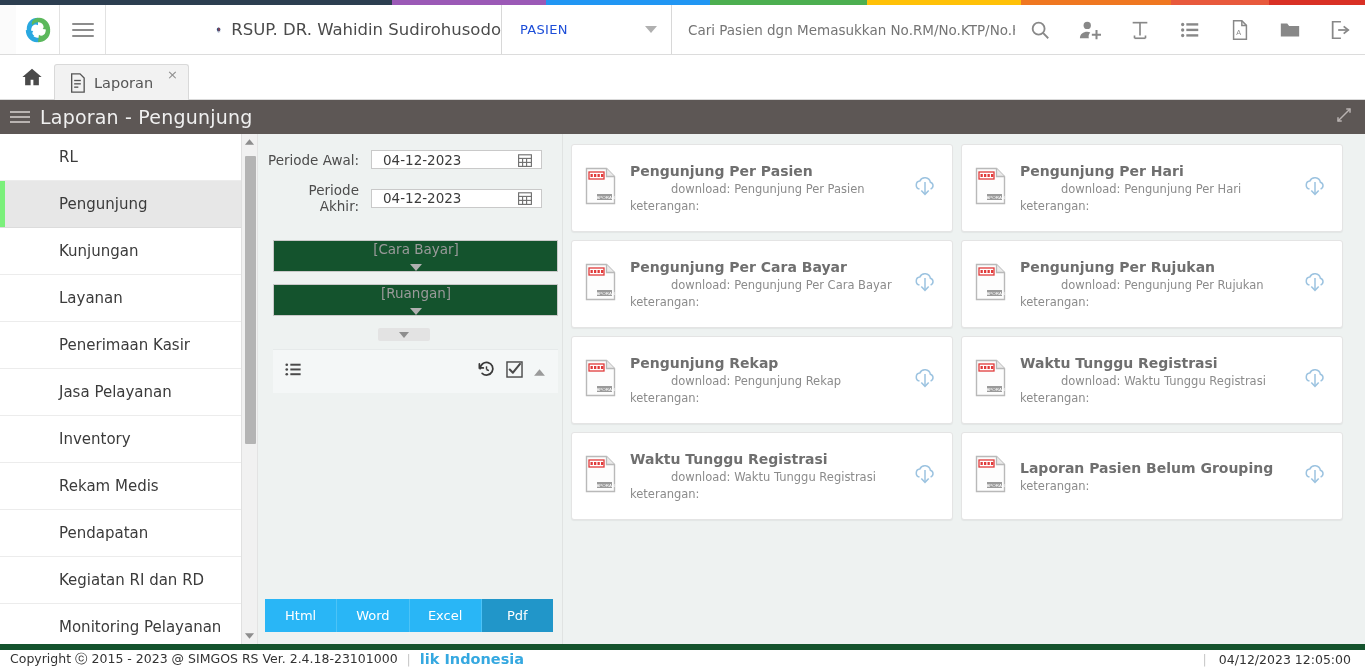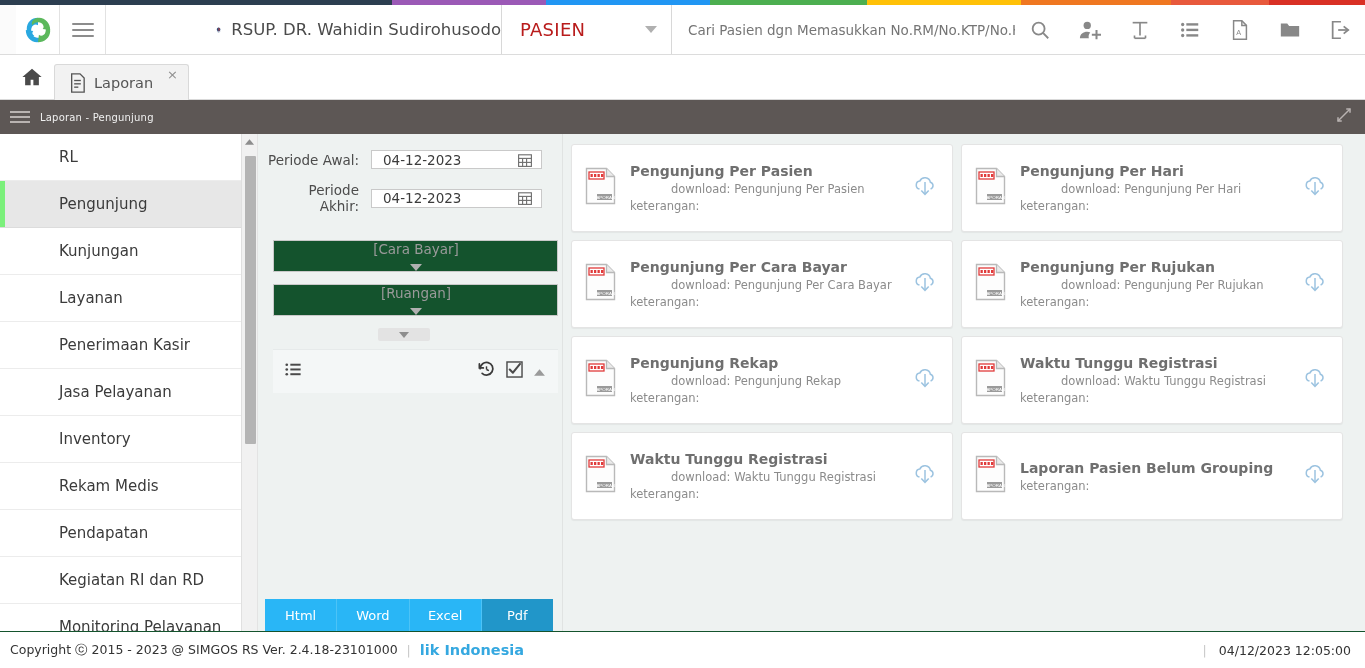--- a/index.html
+++ b/index.html
@@ -30,21 +30,21 @@
   .burger { width: 22px; }
   .burger span { display: block; height: 2px; background: #8c8c8c; margin: 4px 0; border-radius: 1px;}
   .hospital {
     flex: 0 0 auto; width: 396px; display: flex; align-items: center; gap: 10px;
     padding-left: 110px; background: #fff; border-right: 1px solid #d8d8d8;
   }
   .hospital .title { font-size: 16.5px; color: #4b4b4b; white-space: nowrap; }
   .search-zone { flex: 1; display: flex; align-items: center; background:#fff; }
   .pasien-select {
     width: 170px; display: flex; align-items: center; justify-content: space-between;
-    padding: 0 14px 0 18px; font-size: 18px; color: #b91c1c; letter-spacing: .3px;
+    padding: 0 14px 0 18px; font-size: 13px; color: #1d4ed8; letter-spacing: .3px;
     border-right: 1px solid #d8d8d8; height: 100%;
   }
   .caret-down {
     width: 0; height: 0; border-left: 6px solid transparent; border-right: 6px solid transparent;
     border-top: 7px solid #b0b0b0;
   }
   .search-input {
     flex: 1; border: none; outline: none; font-size: 13.5px; color: #8d8d8d;
     padding-left: 16px; font-family: inherit; background: transparent;
   }
@@ -68,21 +68,21 @@
   .tab .tlabel { font-size: 14.5px; color: #555; }
   .tab .tclose { font-size: 13px; color: #8f8f8f; margin-left: 6px; align-self: flex-start; margin-top: 2px; }
 
   
   .crumb {
     height: 34px; background: #5d5755; display: flex; align-items: center;
     padding: 0 12px 0 10px; color: #f0f0f0;
   }
   .crumb .cb { width: 20px; margin-right: 10px; }
   .crumb .cb span { display:block; height:2px; background:#b9b3b1; margin:3px 0; }
-  .crumb .ctext { font-size: 10px; letter-spacing: .2px; }
+  .crumb .ctext { font-size: 19px; letter-spacing: .2px; }
   .crumb .cexp { margin-left: auto; color: #b9b3b1; }
 
   
   .shell { display: flex; height: 510px; }
 
   .sidebar {
     width: 258px; background: #fff; border-right: 1px solid #e3e3e3;
     position: relative; overflow: hidden;
   }
   .menu-item {
@@ -157,22 +157,22 @@
   }
   .card .docicon { width: 32px; flex: 0 0 32px; margin-right: 13px; }
   .card .ctext { flex: 1; overflow: hidden; }
   .card .cname { font-size: 14px; color: #6f6f6f; font-weight: bold; margin-bottom: 3px; }
   .card .cdl { font-size: 11.5px; color: #8b8b8b; margin-bottom: 3px; margin-left: 41px; }
   .card .cket { font-size: 11.5px; color: #8b8b8b; }
   .card .dlicon { width: 26px; flex: 0 0 26px; color: #9cc3e0; }
 
   
   .footer {
-    position: absolute; left: 0; bottom: 0; width: 100%; height: 37px;
-    background: #fff; border-top: 1px solid #14532d;
+    position: absolute; left: 0; bottom: 0; width: 100%; height: 24px;
+    background: #fff; border-top: 6px solid #14532d;
     display: flex; align-items: center; padding: 0 14px 0 10px; font-size: 12.5px; color: #333;
   }
   .footer .sep { color: #c8c8c8; margin: 0 9px; }
   .footer .brand { color: #35a8e0; font-weight: bold; font-size: 14.5px; }
   .footer .right { margin-left: auto; display: flex; align-items: center; }
   .footer .right .sep2 { color: #c8c8c8; margin-right: 12px; }
 </style>
 </head>
 <body>
 

